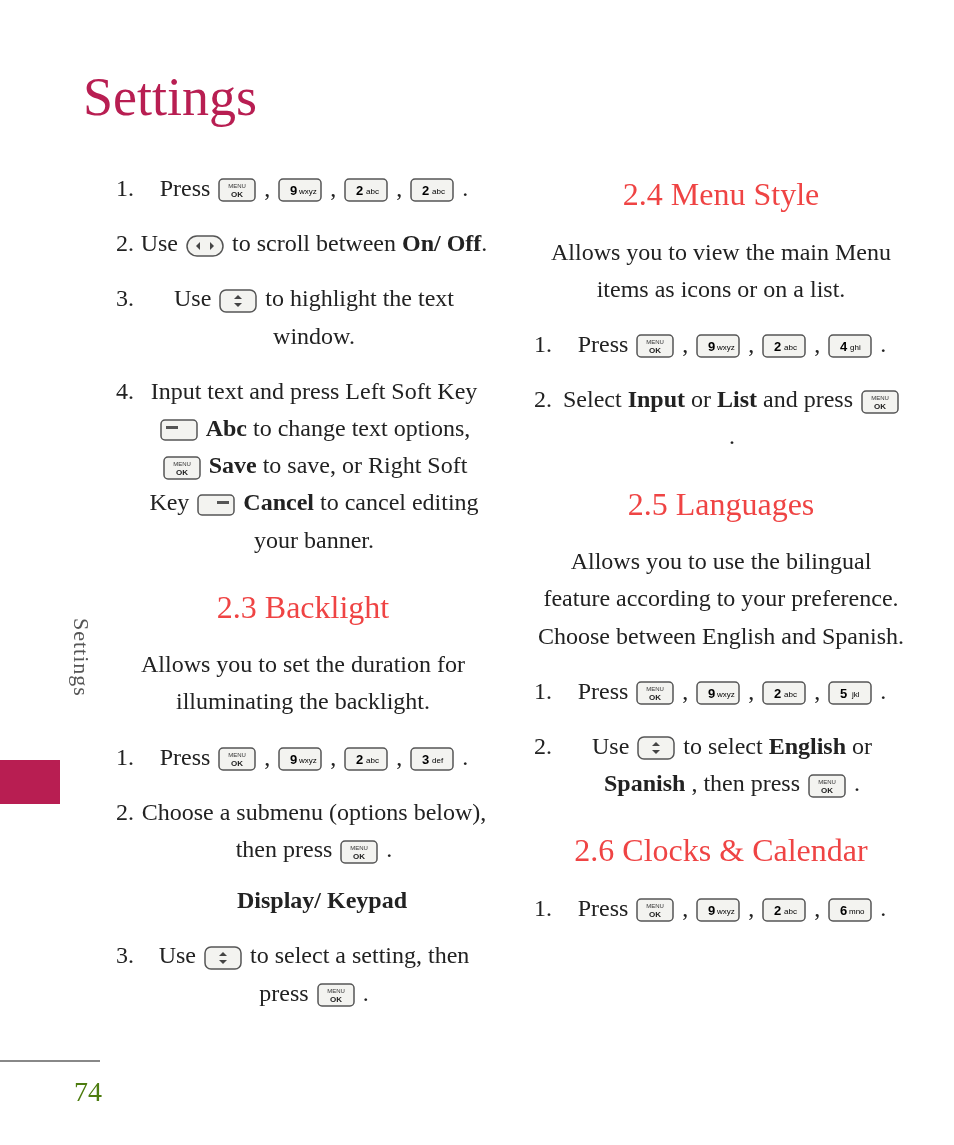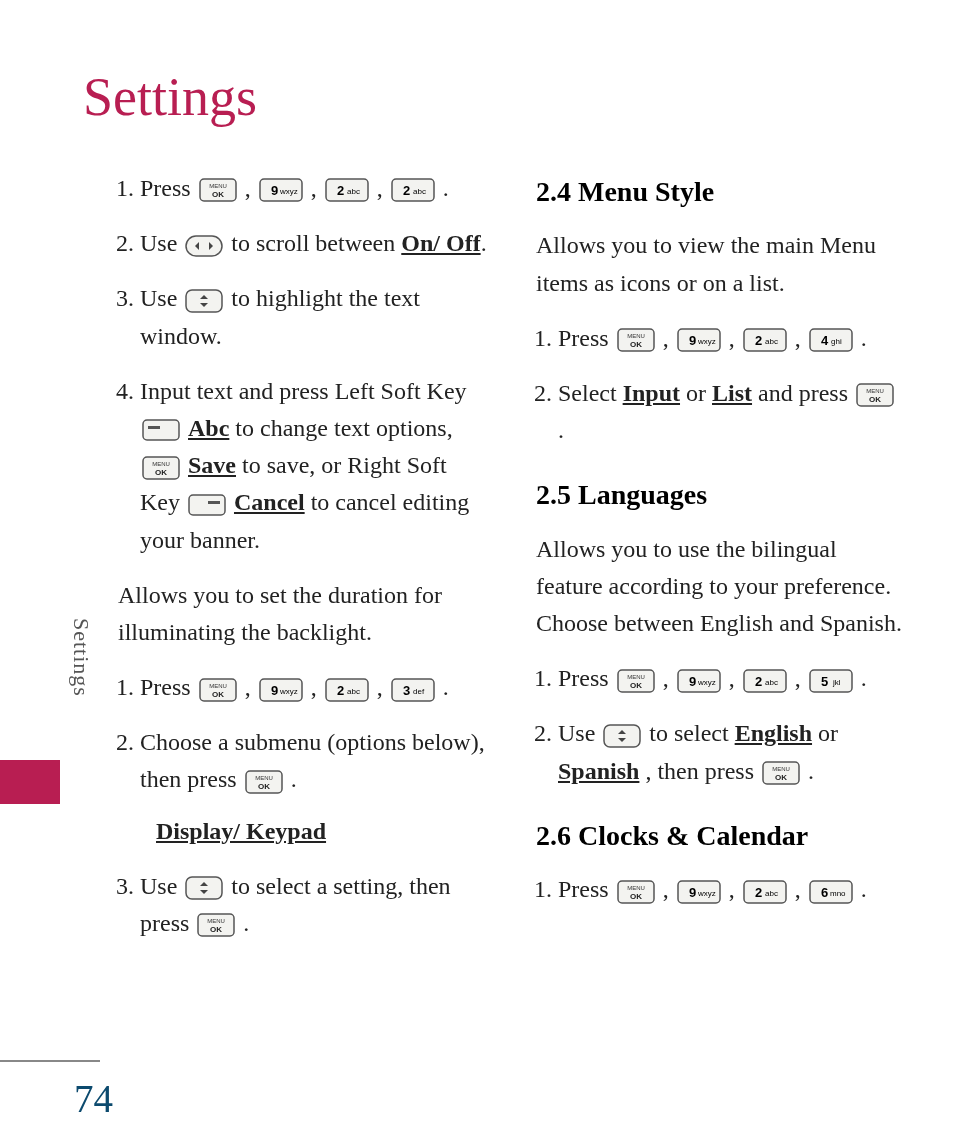--- a/index.html
+++ b/index.html
@@ -50,42 +50,43 @@
     left: 0;
     top: 1060px;
     width: 100px;
     height: 2px;
     background: #888;
   }
   .page-number {
     position: absolute;
     left: 74px;
     top: 1076px;
-    font-size: 39px;
-    color: #0c4a6e;
+    font-size: 28px;
+    color: #4d7c0f;
     text-align: right;
   }
   .columns {
     position: absolute;
     left: 118px;
     top: 170px;
     width: 790px;
     display: flex;
     gap: 48px;
+    text-align: center;
   }
   .col {
     width: 370px;
     font-size: 24px;
     line-height: 1.55;
   }
   .section-heading {
-    color: #000000;
-    font-size: 28px;
+    color: #ef4444;
+    font-size: 32px;
     margin: 24px 0 14px 0;
-    font-weight: 700;
+    font-weight: 400;
   }
   .para {
     margin: 0 0 18px 0;
   }
   ol.steps {
     margin: 0 0 10px 0;
     padding-left: 22px;
   }
   ol.steps > li {
     margin-bottom: 18px;
@@ -95,21 +96,21 @@
     margin-left: 16px;
   }
   .keyicon {
     display: inline-block;
     vertical-align: middle;
     margin: 0 2px;
   }
   .keyicon svg {
     display: block;
   }
-  b { font-weight: bold; text-decoration: underline; }
+  b { font-weight: bold; }
 </style>
 </head>
 <body>
 
 <svg width="0" height="0" style="position:absolute">
   <defs>
     <g id="key-menu-ok">
       <rect x="1" y="1" width="36" height="22" rx="4" ry="4" fill="#f3f3f0" stroke="#555" stroke-width="1.5"></rect>
       <text x="19" y="10" font-size="6" text-anchor="middle" fill="#333" font-family="Arial">MENU</text>
       <text x="19" y="19" font-size="8" font-weight="bold" text-anchor="middle" fill="#222" font-family="Arial">OK</text>
@@ -209,20 +210,21 @@
           <span> to save, or Right Soft Key </span>
           <span class="keyicon"><svg width="38" height="22">
                 <use href="#key-soft-right"></use>
               </svg></span>
           <span> </span>
           <b>Cancel</b>
           <span> to cancel editing your banner.</span>
         </li>
       </ol>
 
+      <div class="section-heading">2.3 Backlight</div>
       <p class="para">Allows you to set the duration for illuminating the backlight.</p>
       <ol class="steps">
         <li>
           <span>Press </span>
           <span class="keyicon"><svg width="38" height="24">
                 <use href="#key-menu-ok"></use>
               </svg></span>
           <span> , </span>
           <span class="keyicon"><svg width="44" height="24">
                 <use href="#keybase"></use>

